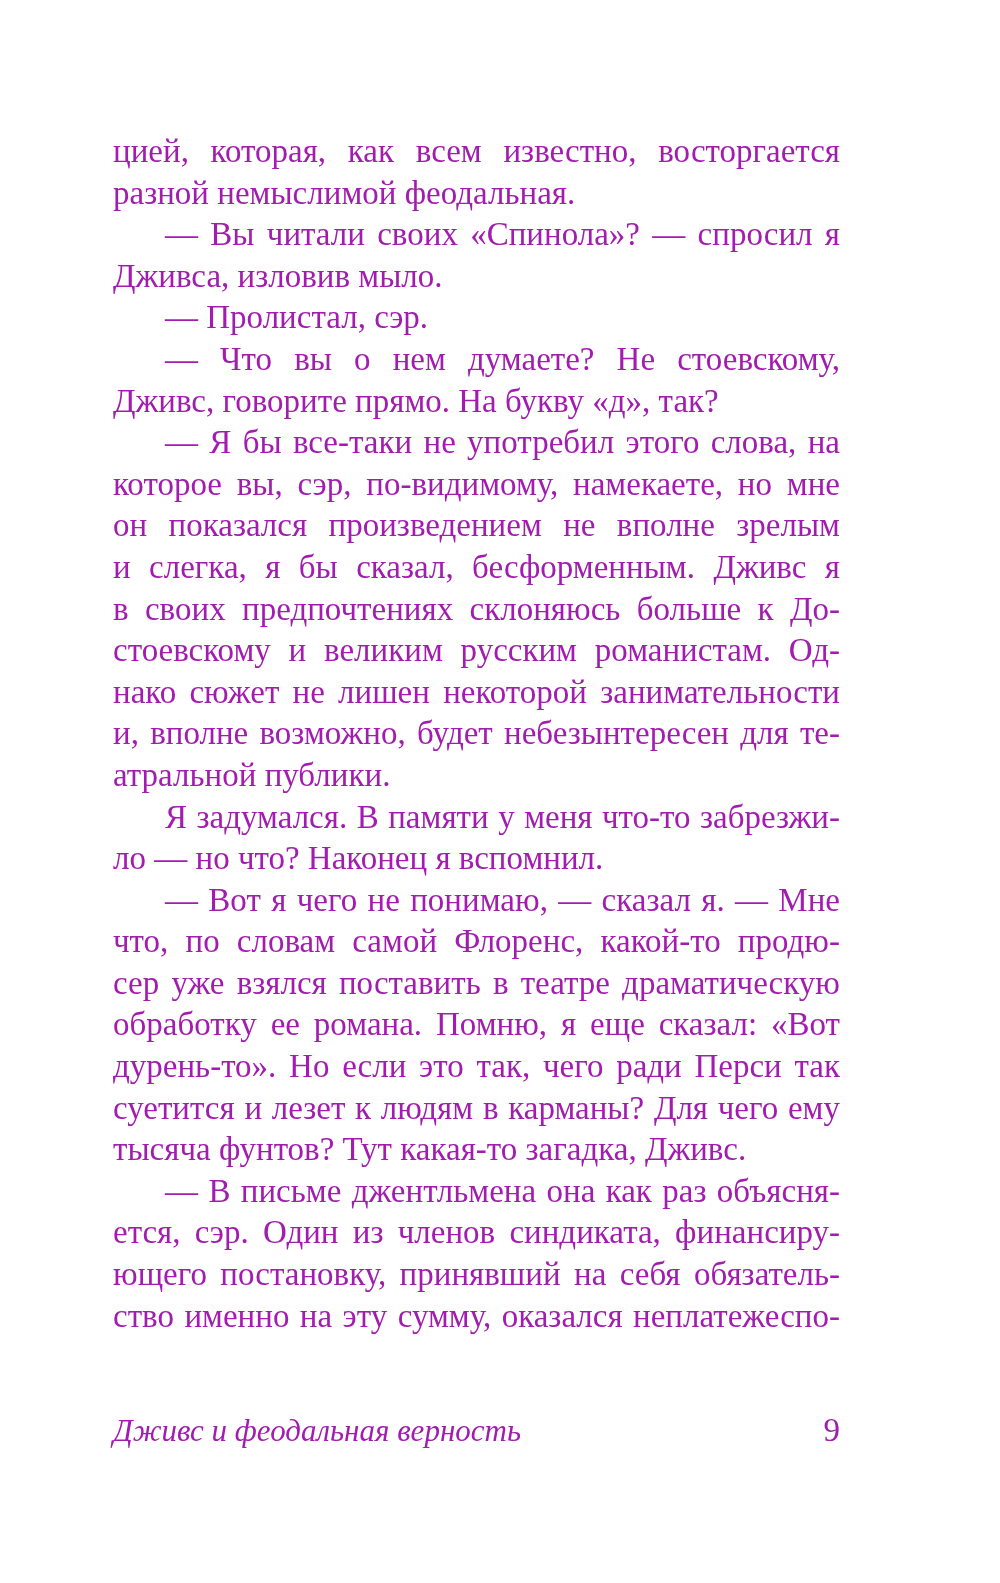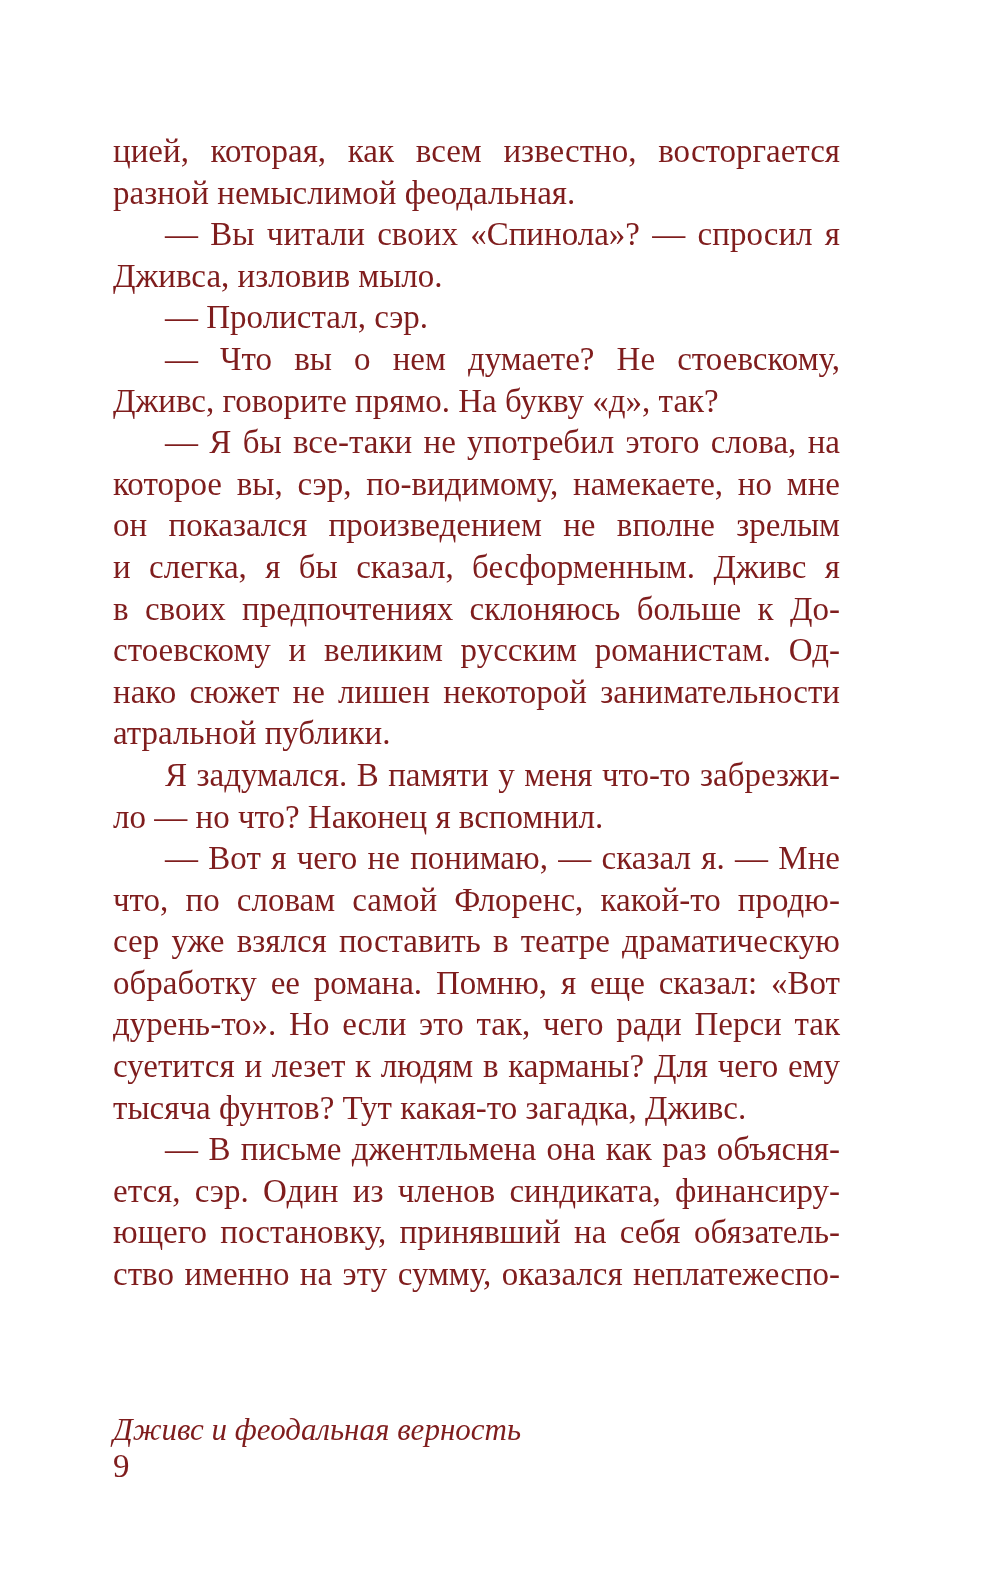--- a/index.html
+++ b/index.html
@@ -2,21 +2,21 @@
 <html lang="ru"><head>
 <meta charset="utf-8">
 <style>
   html, body { margin: 0; padding: 0; }
   .page {
     position: relative;
     width: 1000px;
     height: 1583px;
     background: #ffffff;
     font-family: "Liberation Serif", "DejaVu Serif", serif;
-    color: #7f1d1d;
+    color: #a21caf;
     overflow: hidden;
   }
   .text-block {
     position: absolute;
     left: 113px;
     top: 131px;
     width: 727px;
     font-size: 33px;
     line-height: 41.6px;
   }
@@ -29,21 +29,20 @@
   .line.first { text-indent: 52px; }
   .line.last { text-align-last: left; }
   .footer {
     position: absolute;
     left: 113px;
     top: 1412px;
     width: 727px;
     display: flex;
     justify-content: space-between;
     align-items: baseline;
-    flex-direction: column;
   }
   .running-title {
     font-style: italic;
     font-size: 31px;
     line-height: 36px;
   }
   .page-number {
     font-size: 33px;
     line-height: 36px;
   }
@@ -69,20 +68,21 @@
         <div class="line last">Дживс, говорите прямо. На букву «д», так?</div>
       </div>
       <div class="paragraph">
         <div class="line first">— Я бы все-таки не употребил этого слова, на</div>
         <div class="line">которое вы, сэр, по-видимому, намекаете, но мне</div>
         <div class="line">он показался произведением не вполне зрелым</div>
         <div class="line">и слегка, я бы сказал, бесформенным. Дживс я</div>
         <div class="line">в своих предпочтениях склоняюсь больше к До-</div>
         <div class="line">стоевскому и великим русским романистам. Од-</div>
         <div class="line">нако сюжет не лишен некоторой занимательности</div>
+        <div class="line">и, вполне возможно, будет небезынтересен для те-</div>
         <div class="line last">атральной публики.</div>
       </div>
       <div class="paragraph">
         <div class="line first">Я задумался. В памяти у меня что-то забрезжи-</div>
         <div class="line last">ло — но что? Наконец я вспомнил.</div>
       </div>
       <div class="paragraph">
         <div class="line first">— Вот я чего не понимаю, — сказал я. — Мне</div>
         <div class="line">что, по словам самой Флоренс, какой-то продю-</div>
         <div class="line">сер уже взялся поставить в театре драматическую</div>

